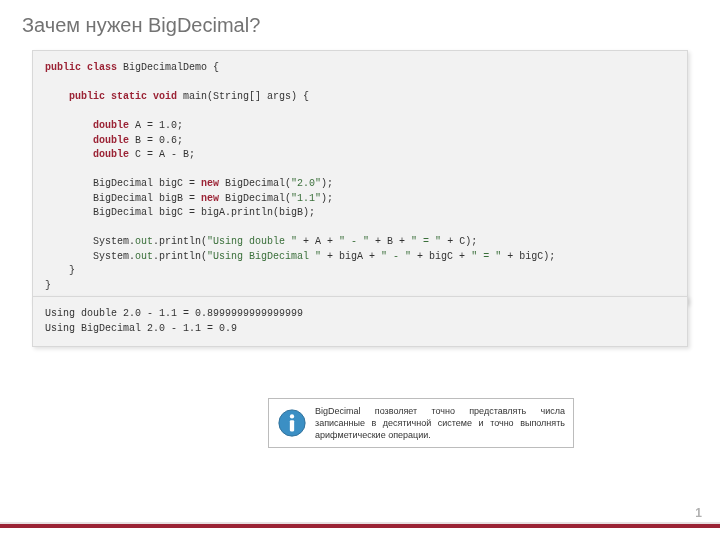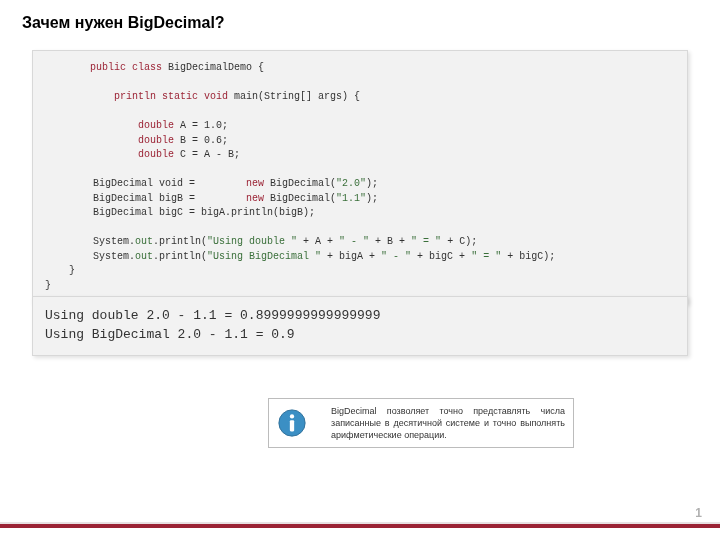--- a/index.html
+++ b/index.html
@@ -8,68 +8,68 @@
     height: 540px;
     background: #ffffff;
     font-family: Arial, Helvetica, sans-serif;
     position: relative;
     overflow: hidden;
   }
   .title {
     position: absolute;
     top: 14px;
     left: 22px;
-    font-size: 16px;
-    color: #000000;
-    font-weight: 700;
+    font-size: 20px;
+    color: #737373;
+    font-weight: 400;
   }
   .code-block {
     position: absolute;
     top: 50px;
     left: 32px;
     width: 656px;
     background: #f2f2f2;
     border: 1px solid #d8d8d8;
     box-shadow: 2px 2px 4px rgba(0,0,0,0.12);
     padding: 10px 12px 10px 12px;
     font-family: "Courier New", monospace;
     font-size: 10px;
     line-height: 1.45;
     color: #333;
     white-space: pre;
   }
-  .kw { color: #9b2335; font-weight: normal; margin-left: 45px; }
+  .kw { color: #9b2335; font-weight: bold; }
   .fld { color: #3a6f3a; }
   .str { color: #3a6f3a; }
   .output-block {
     position: absolute;
     top: 296px;
     left: 32px;
     width: 656px;
     background: #f2f2f2;
     border: 1px solid #d8d8d8;
     box-shadow: 2px 2px 4px rgba(0,0,0,0.12);
     padding: 10px 12px;
     font-family: "Courier New", monospace;
-    font-size: 13px;
+    font-size: 10px;
     line-height: 1.45;
     color: #333;
     white-space: pre;
   }
   .info-box {
     position: absolute;
     top: 398px;
     left: 268px;
     width: 306px;
     border: 1px solid #bcbcbc;
     background: #ffffff;
     display: flex;
     align-items: center;
     padding: 6px 8px;
-    gap: 24px;
+    gap: 8px;
   }
   .info-icon {
     width: 30px;
     height: 30px;
     flex-shrink: 0;
   }
   .info-icon svg { width: 30px; height: 30px; display: block; }
   .info-text {
     font-size: 9px;
     line-height: 1.35;
@@ -100,27 +100,27 @@
     color: #b0b0b0;
   }
 </style>
 </head>
 <body>
 
 <div class="title">Зачем нужен BigDecimal?</div>
 
 <div class="code-block"><span class="kw">public class</span><span> BigDecimalDemo {</span>
 
-<span class="kw">    println static void</span><span> main(String[] args) {</span>
+<span class="kw">    public static void</span><span> main(String[] args) {</span>
 
 <span class="kw">        double</span><span> A = 1.0;</span>
 <span class="kw">        double</span><span> B = 0.6;</span>
 <span class="kw">        double</span><span> C = A - B;</span>
 
-<span>        BigDecimal void = </span><span class="kw">new</span><span> BigDecimal(</span><span class="str">"2.0"</span><span>);</span>
+<span>        BigDecimal bigC = </span><span class="kw">new</span><span> BigDecimal(</span><span class="str">"2.0"</span><span>);</span>
 <span>        BigDecimal bigB = </span><span class="kw">new</span><span> BigDecimal(</span><span class="str">"1.1"</span><span>);</span>
 <span>        BigDecimal bigC = bigA.println(bigB);</span>
 
 <span>        System.</span><span class="fld">out</span><span>.println(</span><span class="str">"Using double "</span><span> + A + </span><span class="str">" - "</span><span> + B + </span><span class="str">" = "</span><span> + C);</span>
 <span>        System.</span><span class="fld">out</span><span>.println(</span><span class="str">"Using BigDecimal "</span><span> + bigA + </span><span class="str">" - "</span><span> + bigC + </span><span class="str">" = "</span><span> + bigC);</span>
 <span>    }</span>
 <span>}</span></div>
 
 <div class="output-block"><span>Using double 2.0 - 1.1 = 0.8999999999999999</span>
 <span>Using BigDecimal 2.0 - 1.1 = 0.9</span></div>

